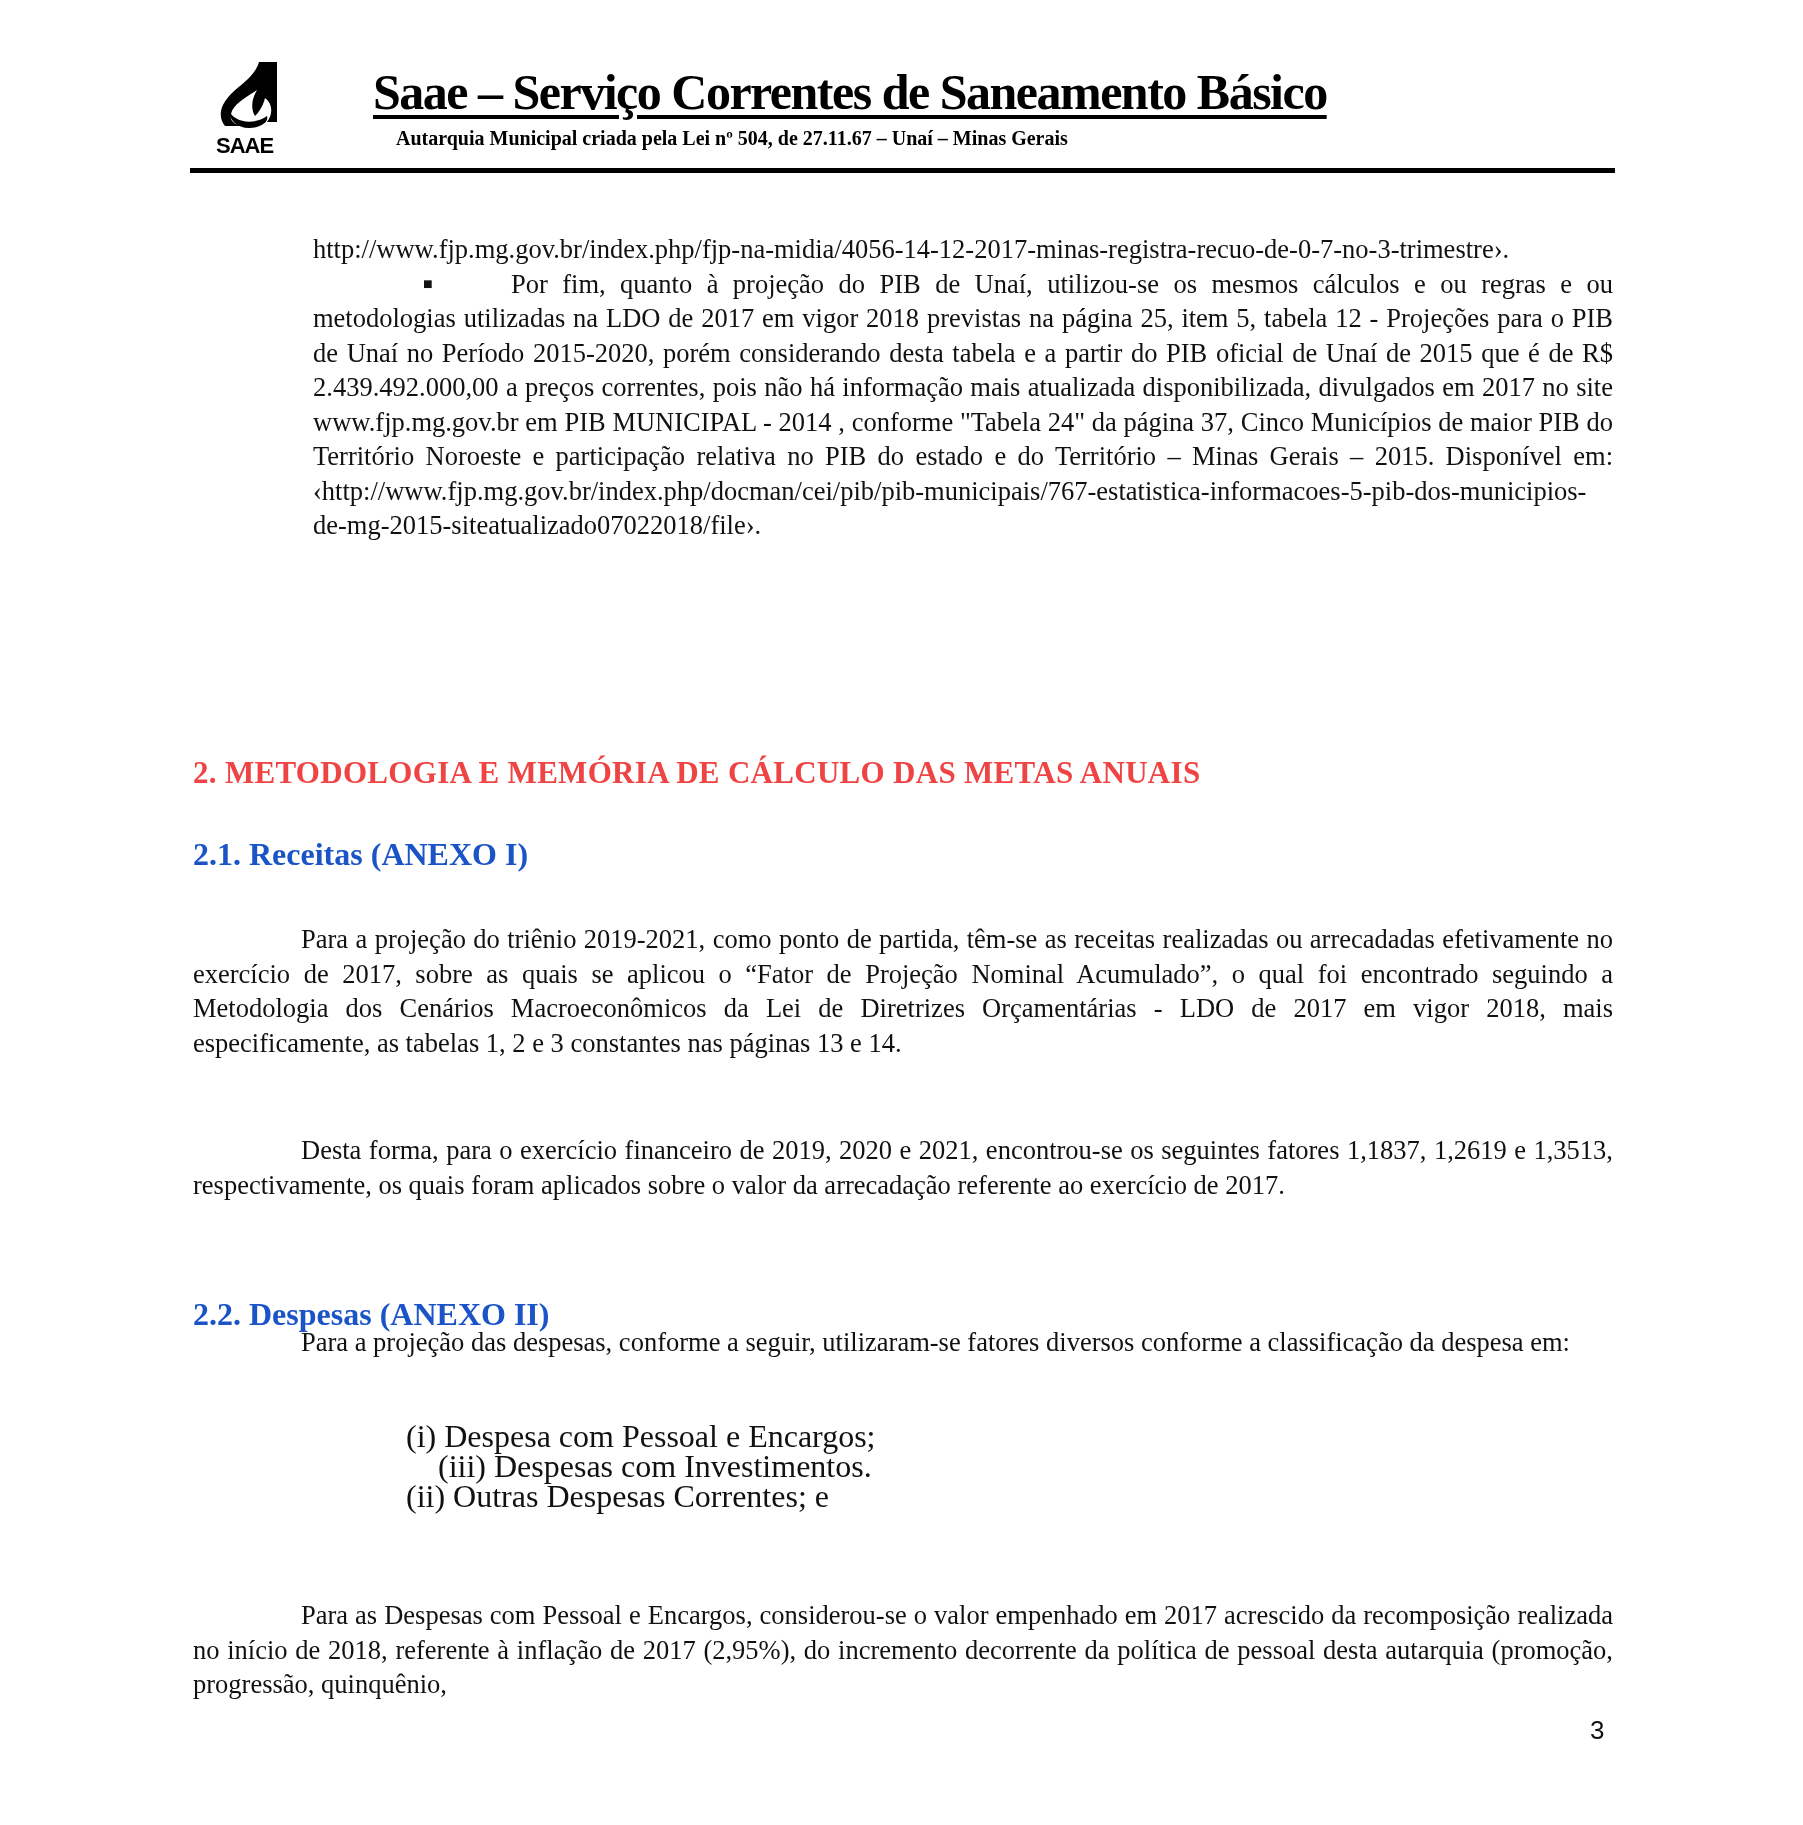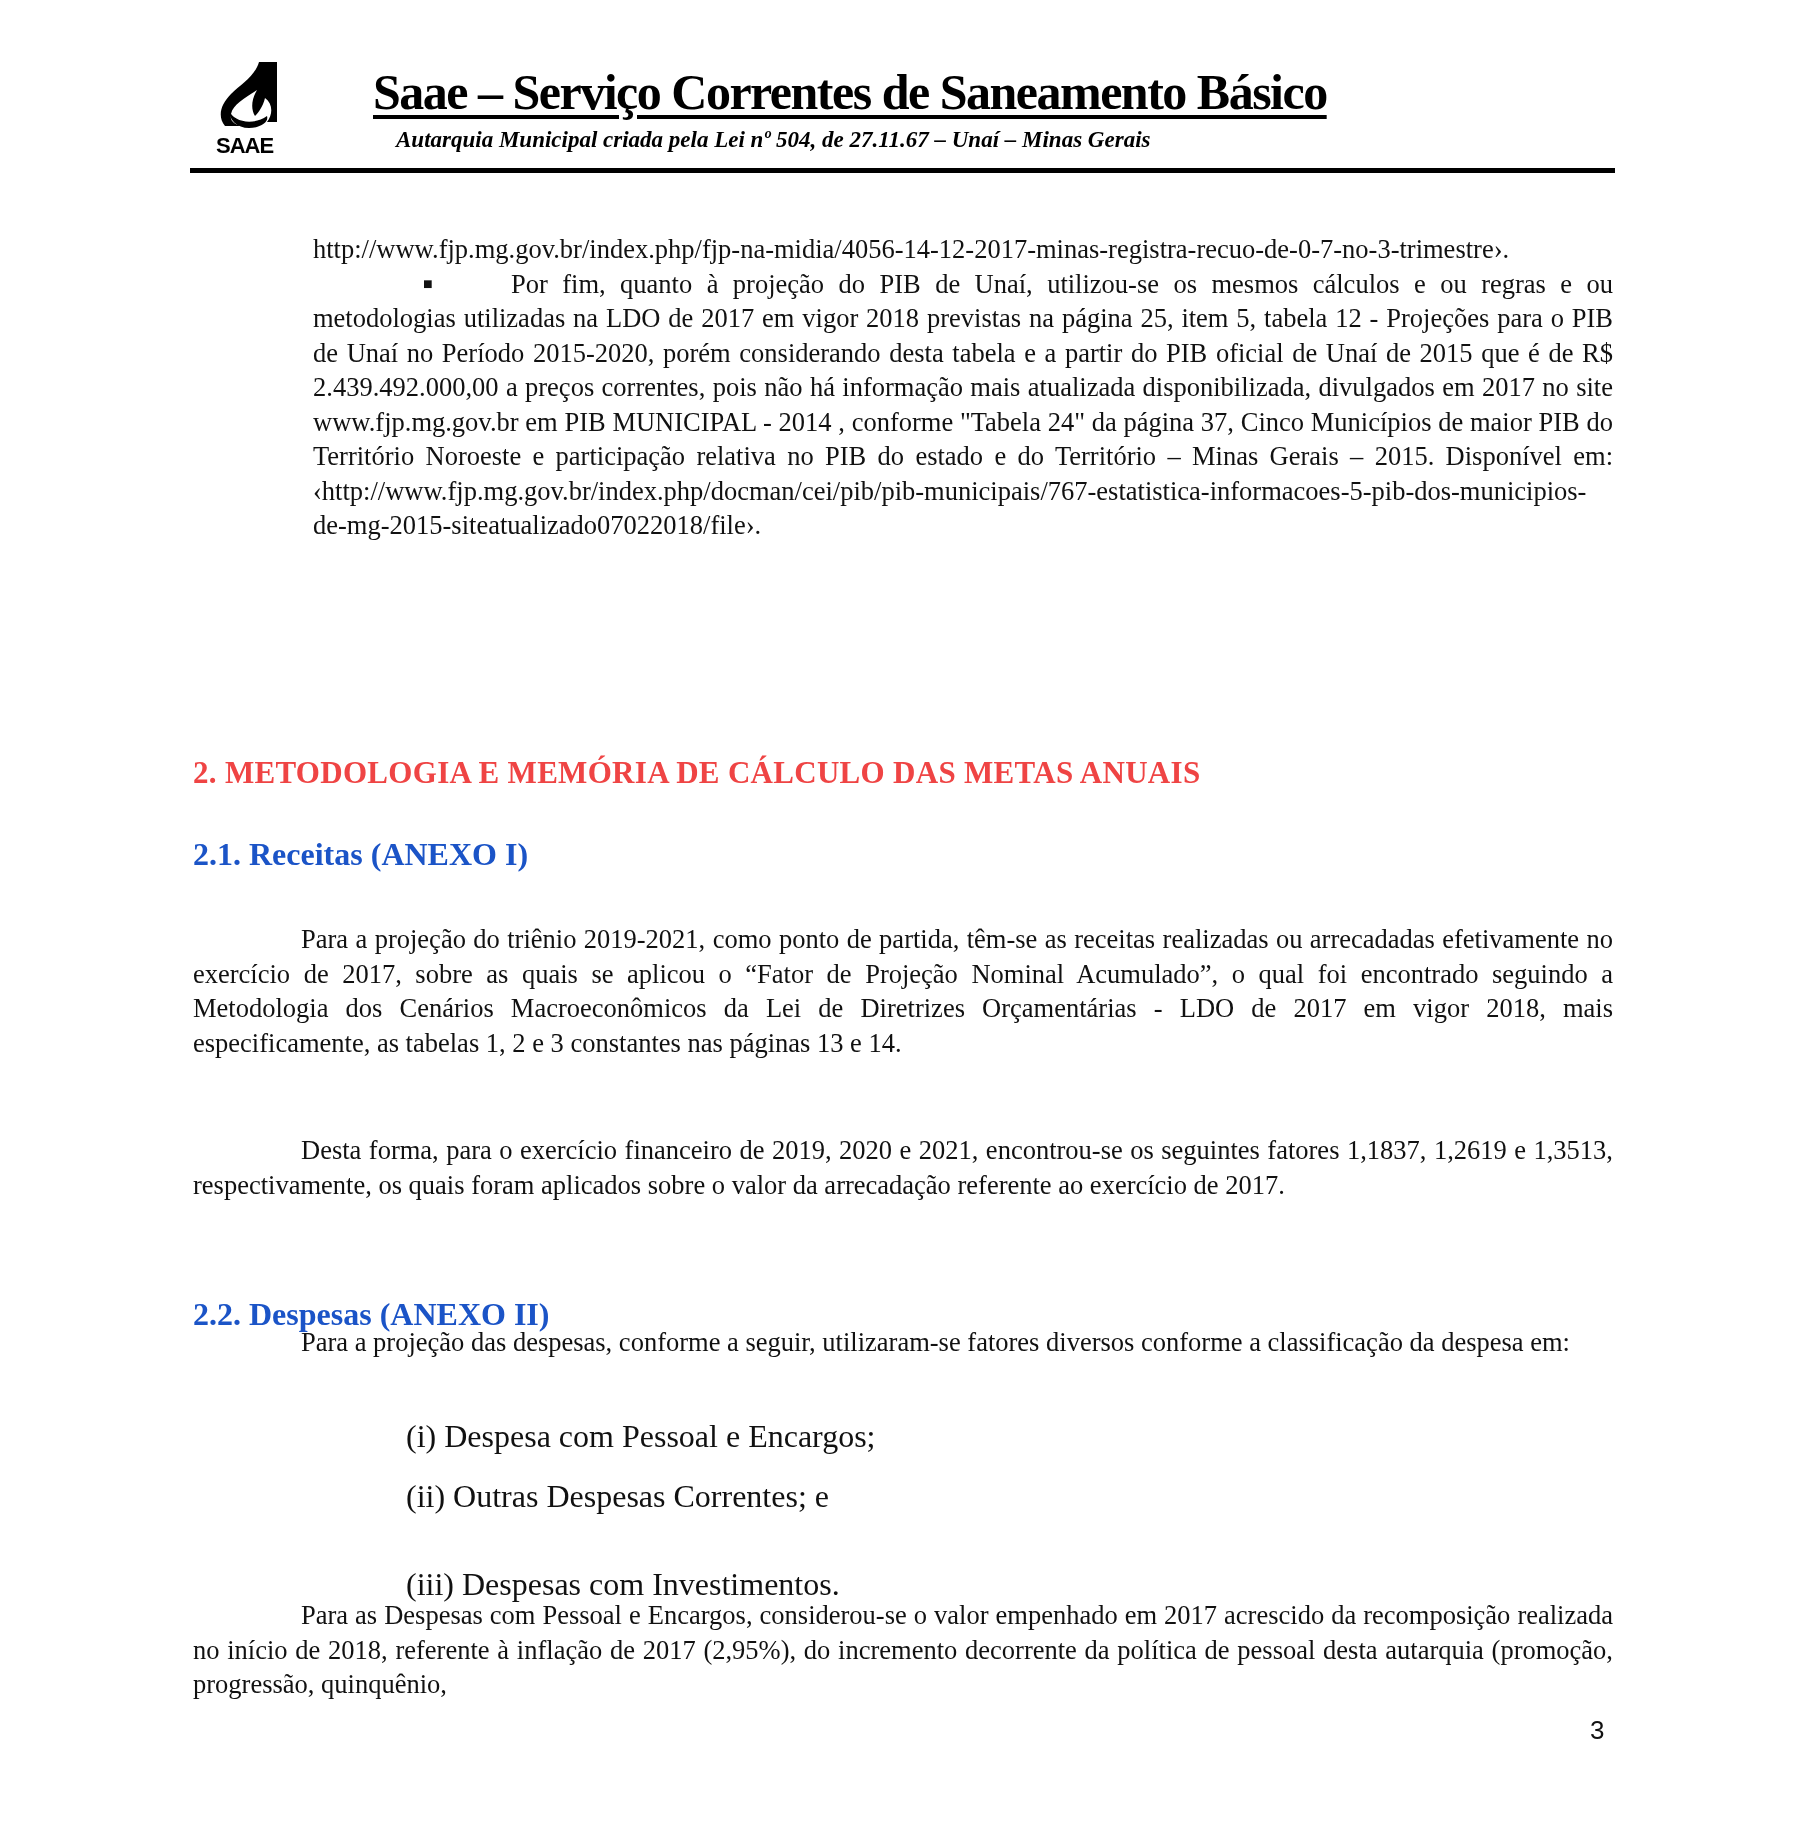--- a/index.html
+++ b/index.html
@@ -3,22 +3,22 @@
 <meta charset="utf-8">
 <style>
   html, body { margin: 0; padding: 0; background: #ffffff; }
   body { width: 1803px; height: 1825px; position: relative; overflow: hidden;
          font-family: "Liberation Serif", "DejaVu Serif", serif; color: #111; }
   .header { position: absolute; left: 190px; top: 55px; width: 1425px; height: 120px; }
   .logo { position: absolute; left: 25px; top: 5px; width: 72px; height: 95px; }
   .title { position: absolute; left: 183px; top: 8px; font-size: 50px; font-weight: bold;
            letter-spacing: -1.5px; text-decoration: underline; text-decoration-thickness: 4px;
            text-underline-offset: 6px; white-space: nowrap; color: #000; }
-  .subtitle { position: absolute; left: 206px; top: 72px; font-size: 23px; font-weight: bold;
-              font-style: italic; white-space: nowrap; color: #000; }
+  .subtitle { position: absolute; left: 206px; top: 72px; font-size: 20px; font-weight: bold;
+              white-space: nowrap; color: #000; }
   .rule { position: absolute; left: 0; top: 113px; width: 1425px; height: 5px; background: #000; }
 
   .p { position: absolute; font-size: 26.5px; line-height: 34.5px; text-align: justify;
        text-align-last: left; }
   .block1 { left: 313px; top: 232px; width: 1300px; }
   .bullet-row { position: relative; }
   .bullet { position: absolute; left: 110px; top: 0; font-size: 16px; line-height: 34.5px; }
   .indent1 { text-indent: 198px; }
 
   .h1 { position: absolute; left: 193px; top: 755px; font-size: 31px; font-weight: bold;
@@ -26,21 +26,21 @@
   .h2 { position: absolute; font-size: 32px; font-weight: bold; color: #1b54c7; white-space: nowrap; }
   .h2a { left: 193px; top: 836px; }
   .h2b { left: 193px; top: 1264px; margin-top: 32px; }
 
   .body { left: 193px; width: 1420px; }
   .ind { text-indent: 108px; }
   .para1 { top: 922px; }
   .para2 { top: 1133px; }
   .para3 { top: 1325px; }
   .list { position: absolute; left: 406px; font-size: 32px; white-space: nowrap; }
-  .li1 { top: 1418px; } .li2 { top: 1478px; } .li3 { top: 1566px; }
+  .li1 { top: 1418px; } .li2 { top: 1478px; } .li3 { top: 1448px; margin-left: 32px; }
   .para4 { top: 1598px; }
   .pagenum { position: absolute; left: 1590px; top: 1715px; font-family: "Liberation Sans", sans-serif;
              font-size: 26px; }
 </style>
 </head>
 <body>
 
 <div class="header">
   <svg class="logo" viewBox="0 0 72 95">
     <path d="M44 2 L62 2 L62 62 L52 62 C58 54 58 44 50 38 C48 46 44 52 40 56 C36 50 36 40 42 30 C30 38 18 44 16 54 C14 62 22 66 30 66 L10 66 C2 56 6 44 16 34 C26 24 40 16 44 2 Z" fill="#000"></path>

